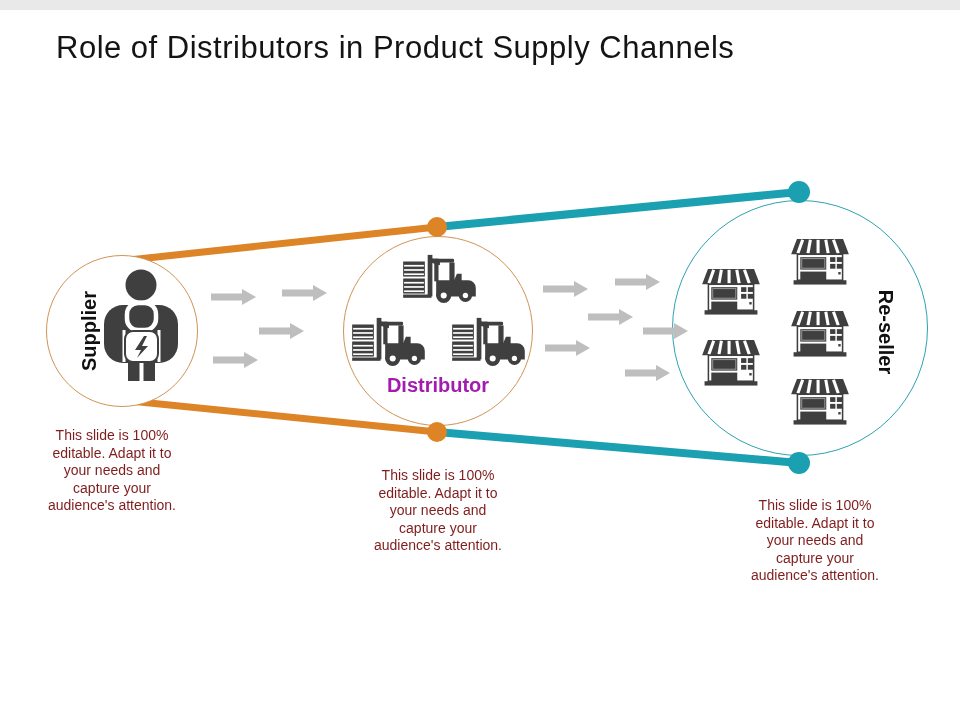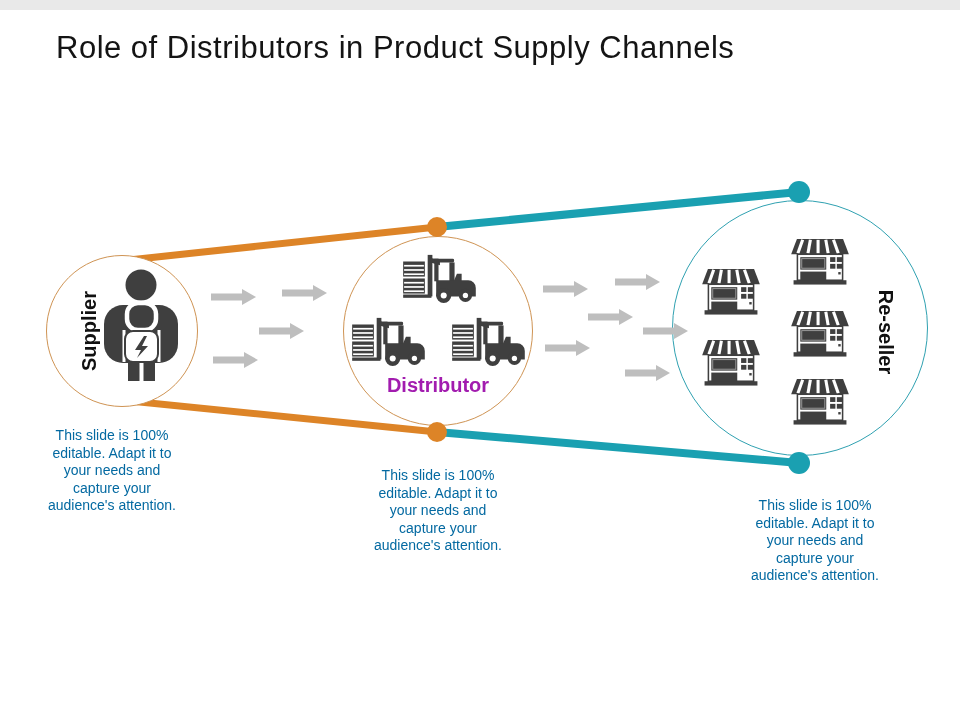--- a/index.html
+++ b/index.html
@@ -16,21 +16,21 @@
   .circle.distributor{left:343px;top:236px;width:190px;height:190px;border:1px solid #cf9454;}
   .circle.reseller{left:672px;top:200px;width:256px;height:256px;border:1px solid #2fa1b1;}
   .vlabel{position:absolute;width:120px;height:24px;text-align:center;font-weight:700;
           font-size:20px;color:#111;z-index:2;line-height:24px;}
   .vlabel.supplier{left:29px;top:319px;transform:rotate(-90deg);}
   .vlabel.reseller{left:826px;top:320px;transform:rotate(90deg);}
   .hlabel{position:absolute;left:343px;top:374px;width:190px;text-align:center;
           font-weight:700;font-size:20px;color:#a21caf;z-index:2;}
   .icon{position:absolute;z-index:2;}
   .caption{position:absolute;width:172px;text-align:center;font-size:14px;line-height:17.5px;
-           color:#0369a1;white-space:pre-line;z-index:2;}
+           color:#7f1d1d;white-space:pre-line;z-index:2;}
   .caption.supplier{left:26px;top:427px;}
   .caption.distributor{left:352px;top:467px;}
   .caption.reseller{left:729px;top:497px;}
   .arrow{position:absolute;z-index:2;}
 </style>
 </head>
 <body>
 
 <div class="slide">
   <div class="top-strip"></div>

